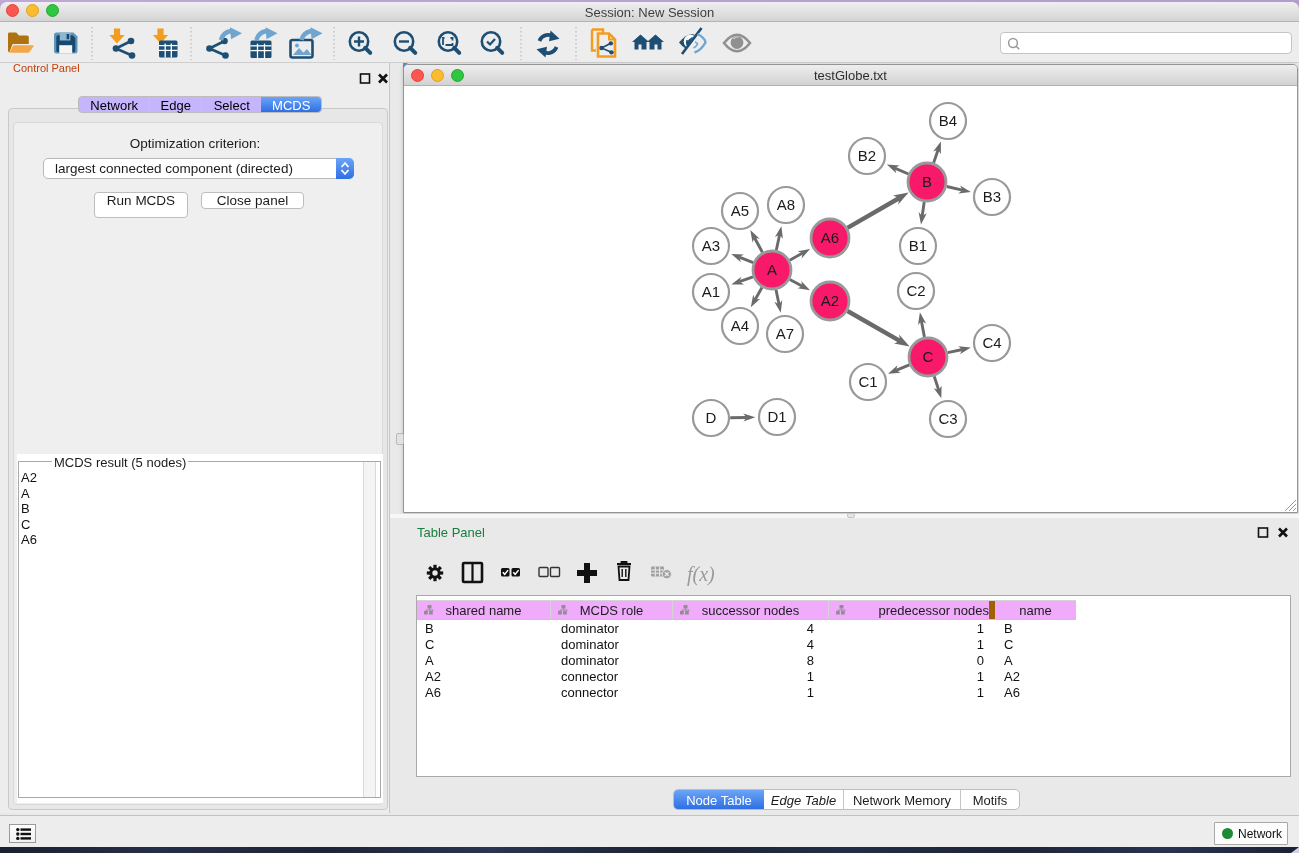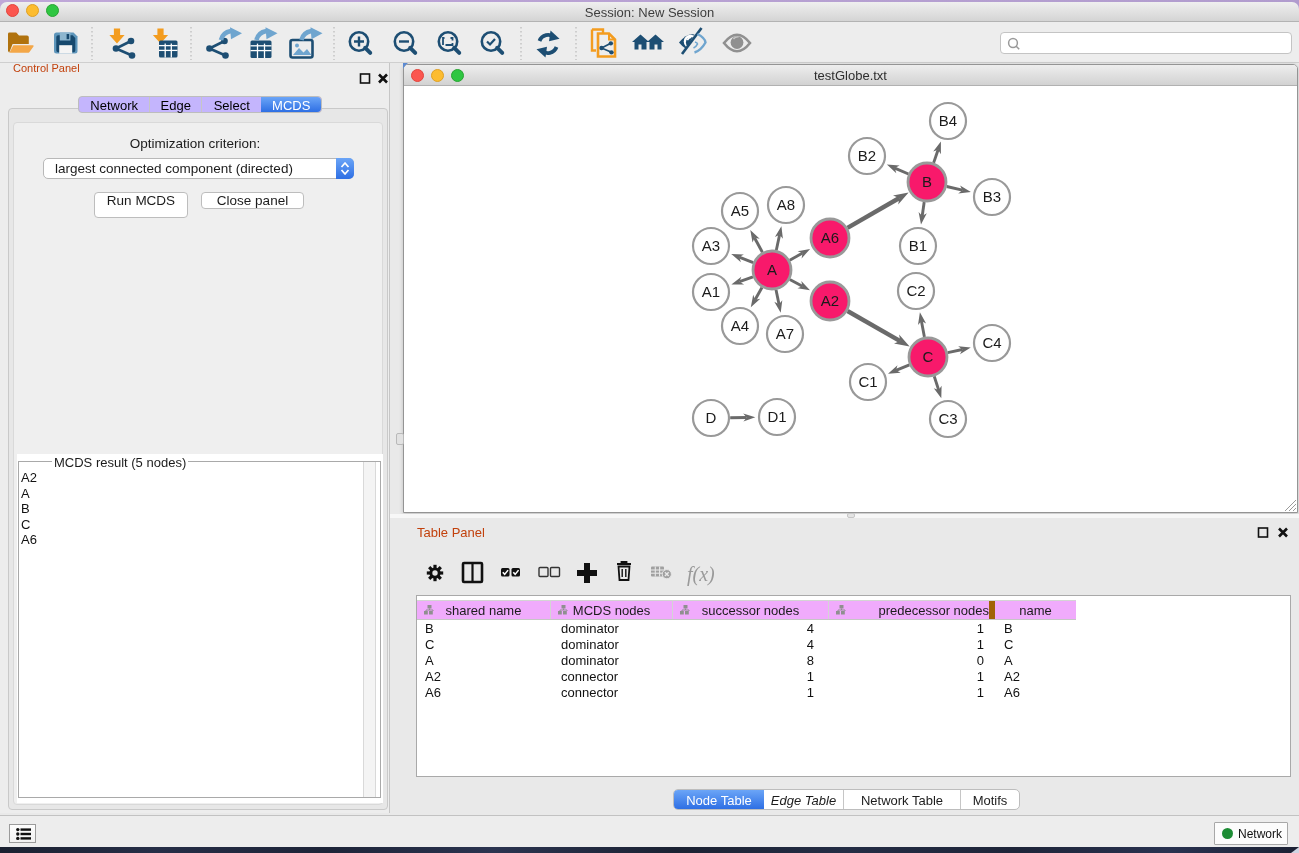--- a/index.html
+++ b/index.html
@@ -230,21 +230,21 @@
     <path d="M 1 12 L 12 1 M 5 12 L 12 5 M 9 12 L 12 9" stroke="#9a9a9a" stroke-width="1"></path>
   </svg>
 <svg class="abs" style="left:403px;top:63px;" width="5" height="6">
     <path d="M 0 6 V0 H5 L2.6,2.2 H2.2 Z" fill="#5c8ad2"></path>
   </svg>
 
 <div class="abs" style="left:396px;top:433px;width:8px;height:12px;background:#e2e2e2;border:1px solid #b9b9b9;border-radius:2px;"></div>
 <div class="abs" style="left:390px;top:514px;width:909px;height:4px;background:#f7f7f7;"></div>
 <div class="abs" style="left:847px;top:513px;width:8px;height:5px;background:#e4e4e4;border:1px solid #c6c6c6;border-radius:2px;"></div>
 
-<div class="abs" style="left:417px;top:525px;font-size:13px;color:#c2410c;">Table Panel</div>
+<div class="abs" style="left:417px;top:525px;font-size:13px;color:#15803d;">Table Panel</div>
 <svg class="abs" style="left:1256px;top:526px;" width="36" height="14">
     <rect x="2.5" y="2" width="9" height="9" fill="none" stroke="#111" stroke-width="1.6"></rect>
     <path d="M 23 2.5 l8,8 m0,-8 l-8,8" stroke="#111" stroke-width="2.6"></path>
   </svg>
 <svg class="abs" style="left:404px;top:550px;" width="895" height="50" viewBox="404 550 895 50">
     <line x1="437.8" y1="573.0" x2="443.2" y2="573.0" stroke="#111" stroke-width="3.2"></line>
     <line x1="437.0" y1="575.0" x2="440.8" y2="578.8" stroke="#111" stroke-width="3.2"></line>
     <line x1="435.0" y1="575.8" x2="435.0" y2="581.2" stroke="#111" stroke-width="3.2"></line>
     <line x1="433.0" y1="575.0" x2="429.2" y2="578.8" stroke="#111" stroke-width="3.2"></line>
     <line x1="432.2" y1="573.0" x2="426.8" y2="573.0" stroke="#111" stroke-width="3.2"></line>
@@ -271,21 +271,21 @@
     <line x1="655.3" y1="566.5" x2="655.3" y2="576.5" stroke="#e8e8e8" stroke-width="1.1"></line>
     <line x1="659.6" y1="566.5" x2="659.6" y2="576.5" stroke="#e8e8e8" stroke-width="1.1"></line>
     <circle cx="666.8" cy="574.2" r="4.6" fill="#a0a0a0" stroke="#e8e8e8" stroke-width="1"></circle>
     <path d="M 664.9 572.3 l3.8,3.8 m0,-3.8 l-3.8,3.8" stroke="#e8e8e8" stroke-width="1.4"></path>
 <text x="687" y="581" font-size="20" font-style="italic" fill="#9a9a9a" font-family="Liberation Serif,serif">f(x)</text>
 </svg>
 
 <div class="abs" style="left:416px;top:595px;width:875px;height:182px;background:#fff;border:1px solid #a9a9a9;"></div>
 <div class="abs" style="left:417px;top:600px;width:659px;height:20px;background:#f0abfc;border-top:1px solid #d4d4d4;border-bottom:1px solid #c6c6c6;display:flex;font-size:13px;color:#1c1c1c;">
  <div style="width:134px;border-right:1px solid #d4d4d4;position:relative;text-align:center;line-height:19px;">shared name</div>
- <div style="width:122px;border-right:1px solid #d4d4d4;text-align:center;line-height:19px;">MCDS nodes</div>
+ <div style="width:122px;border-right:1px solid #d4d4d4;text-align:center;line-height:19px;">MCDS role</div>
  <div style="width:156px;border-right:1px solid #d4d4d4;text-align:center;line-height:19px;">successor nodes</div>
  <div style="width:166px;border-right:6px solid #a16207;text-align:right;line-height:19px;">predecessor nodes</div>
  <div style="width:81px;text-align:center;line-height:19px;">name</div>
 </div>
 <svg class="abs" style="left:417px;top:600px;" width="660" height="20">
     <rect x="10.5" y="5" width="4" height="3.5" fill="#8f8f8f"></rect>
     <rect x="7" y="11" width="3.8" height="3.5" fill="#8f8f8f"></rect>
     <rect x="12" y="11" width="3.8" height="3.5" fill="#8f8f8f"></rect>
     <path d="M 12.5 8.5 v1.5 M 9 11 v-1 h7 v1" stroke="#8f8f8f" stroke-width="1" fill="none"></path>
     <rect x="144.5" y="5" width="4" height="3.5" fill="#8f8f8f"></rect>
@@ -335,21 +335,21 @@
       <span style="position:absolute;left:144px;">connector</span>
       <span style="position:absolute;left:340px;width:57px;text-align:right;">1</span>
       <span style="position:absolute;left:510px;width:57px;text-align:right;">1</span>
       <span style="position:absolute;left:587px;">A6</span>
     </div>
 </div>
 
 <div class="abs" style="left:673px;top:789px;width:347px;height:21px;display:flex;font-size:13px;text-align:center;line-height:21px;border:1px solid #bdbdbd;border-radius:5px;background:#fff;color:#1c1c1c;">
 <div style="width:90px;background:linear-gradient(#6ba5f7,#2e6fe4);color:#fff;border-radius:4px 0 0 4px;">Node Table</div>
 <div style="width:80px;border-right:1px solid #c6c6c6;font-style:italic;">Edge Table</div>
-<div style="width:117px;border-right:1px solid #c6c6c6;">Network Table</div>
+<div style="width:117px;border-right:1px solid #c6c6c6;">Network Memory</div>
 <div style="width:58px;">Motifs</div>
 </div>
 
 <div class="abs" style="left:0;top:815px;width:1299px;height:32px;background:#ededed;border-top:1px solid #c2c2c2;"></div>
 <div class="abs" style="left:9px;top:824px;width:27px;height:19px;background:linear-gradient(#fdfdfd,#f1f1f1);border:1px solid #9b9b9b;"></div>
 <svg class="abs" style="left:13px;top:827px;" width="20" height="14">
     <g fill="#111">
       <circle cx="4.8" cy="2.6" r="1.7"></circle>
       <circle cx="4.8" cy="7" r="1.7"></circle>
       <circle cx="4.8" cy="11.4" r="1.7"></circle>

